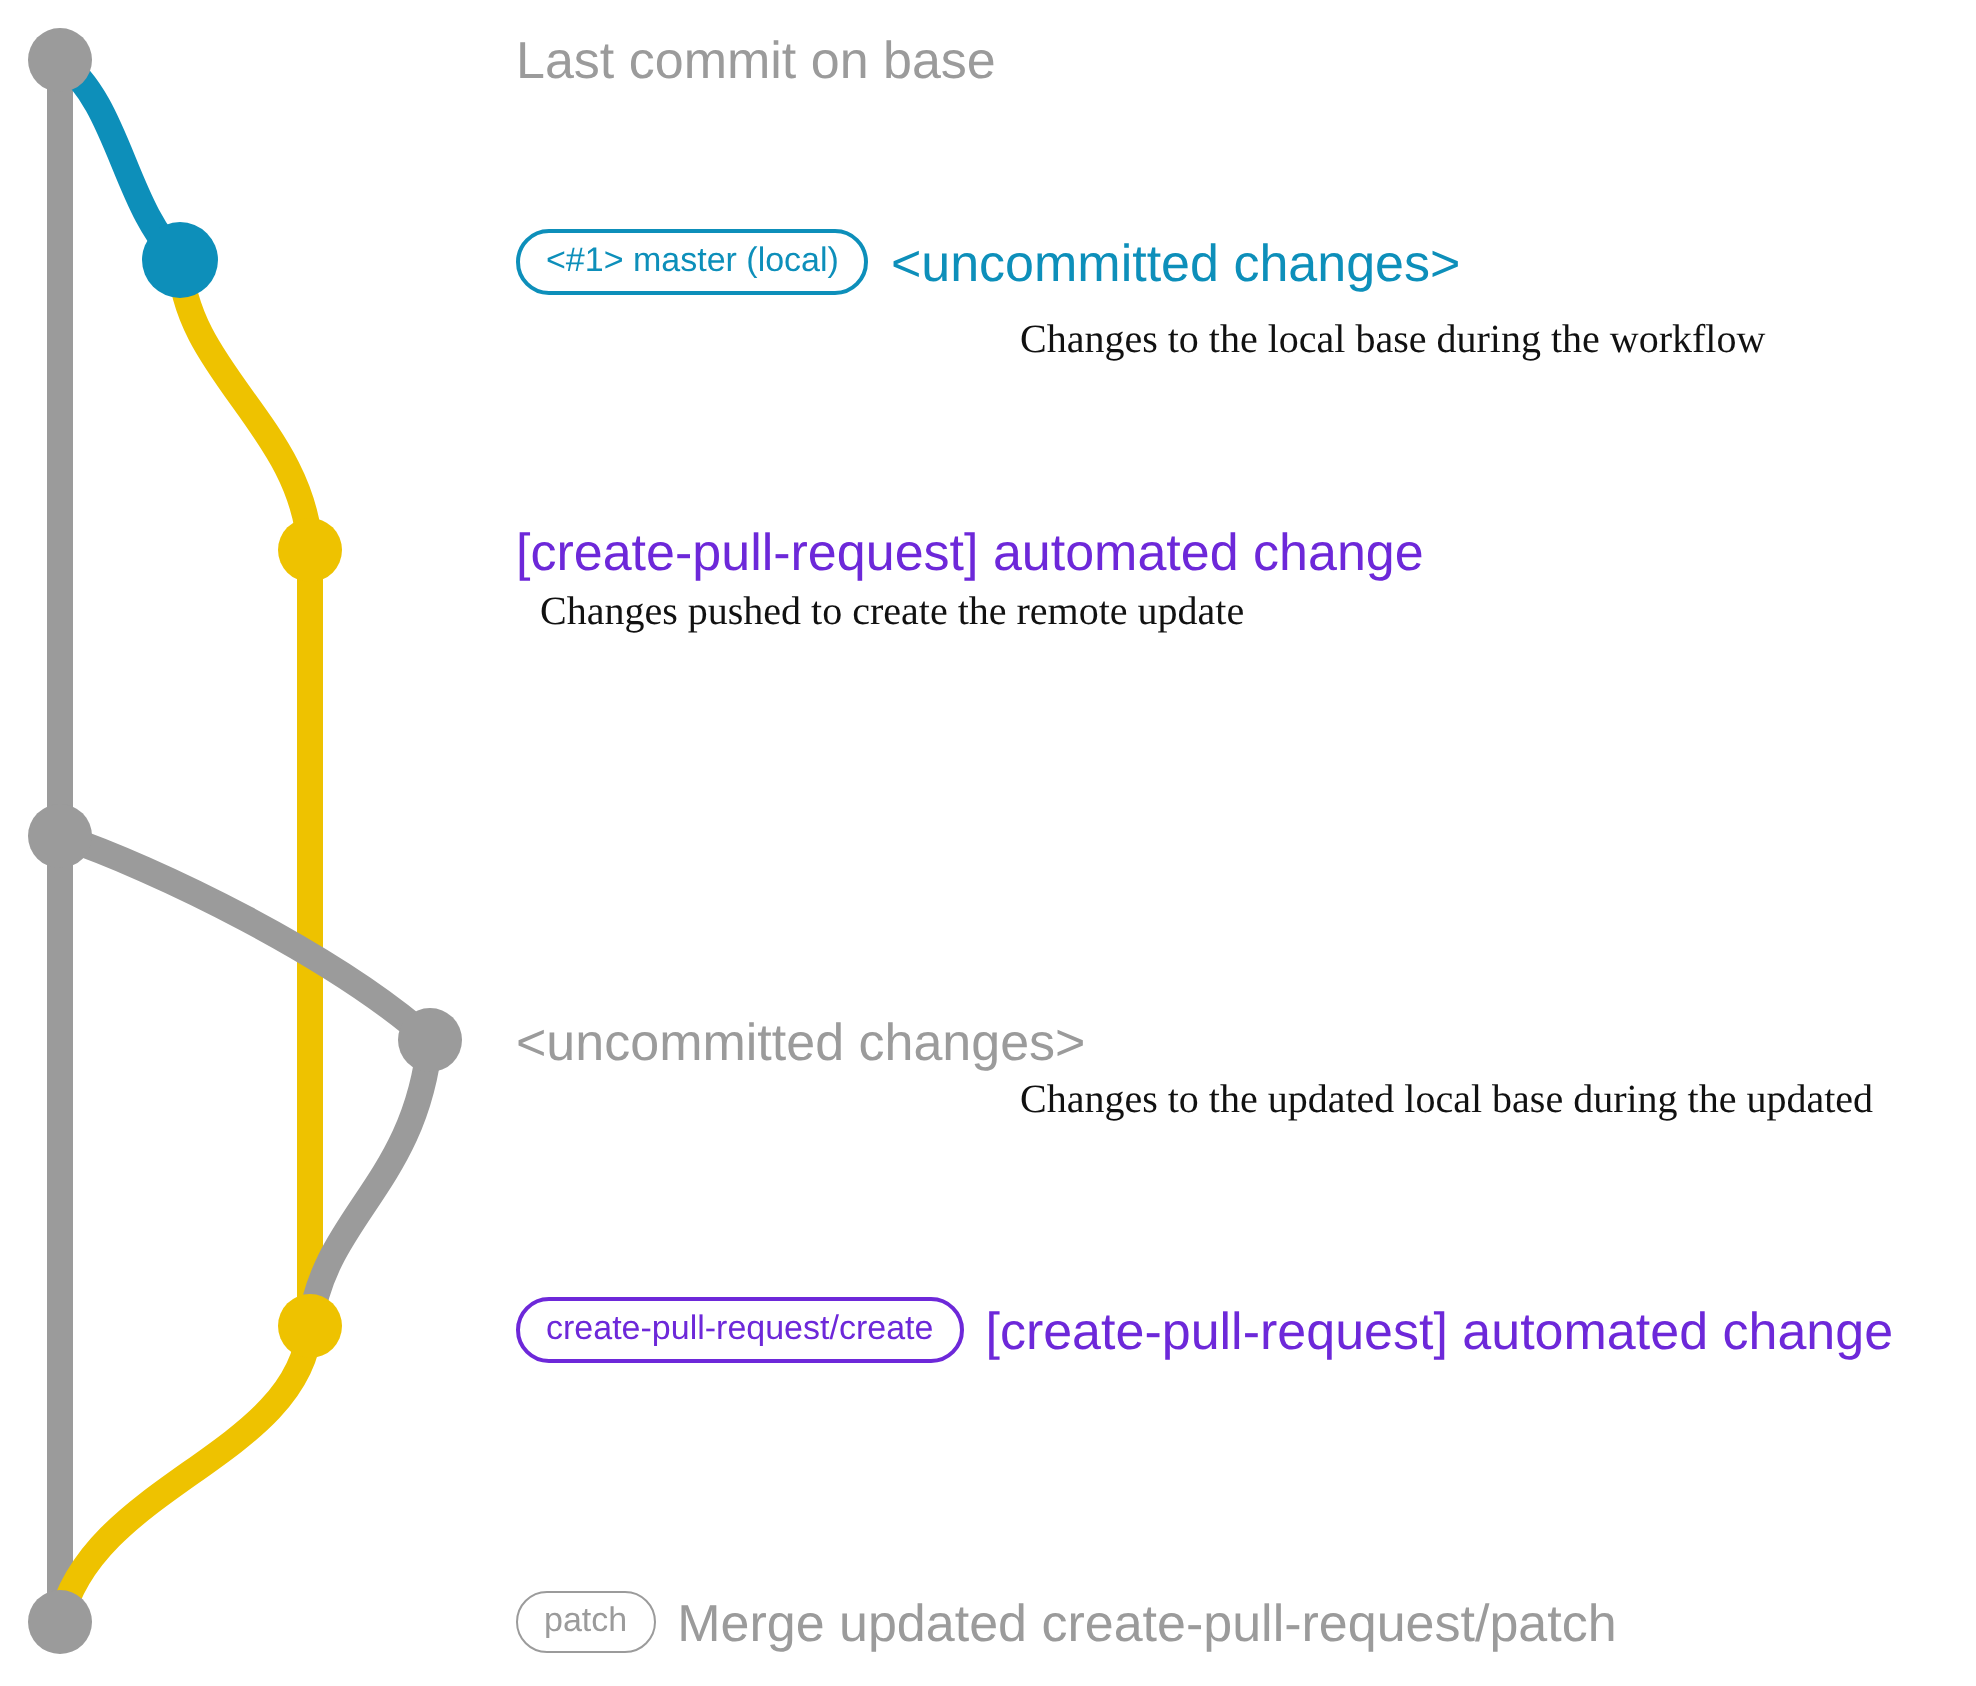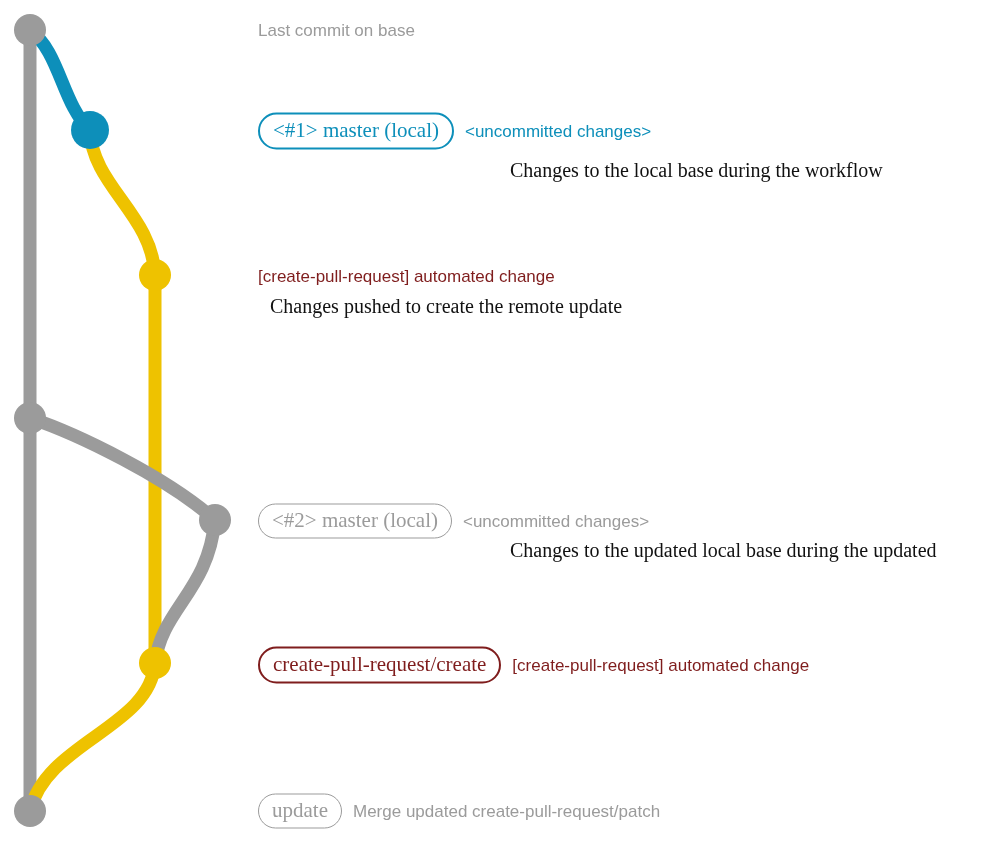--- a/index.html
+++ b/index.html
@@ -29,53 +29,53 @@
 
   .row {
     position: absolute;
     display: flex;
     align-items: center;
     white-space: nowrap;
   }
 
   .subject {
     font-family: "Liberation Sans", sans-serif;
-    font-size: 17px;
+    font-size: 26px;
     line-height: 1;
     white-space: nowrap;
     text-align: center;
   }
 
   .pill {
     display: inline-block;
     border: 2px solid currentColor;
     border-radius: 20px;
     padding: 5px 13px 7px 13px;
-    font-family: Liberation Serif, serif;
-    font-size: 21px;
+    font-family: Liberation Sans, sans-serif;
+    font-size: 17px;
     line-height: 1;
     margin-right: 11px;
     box-sizing: border-box;
   }
   .pill.thin {
     border-width: 1.5px;
   }
 
   .desc {
     position: absolute;
     font-family: "Liberation Serif", serif;
     font-size: 20px;
     line-height: 1;
     color: #111111;
     white-space: nowrap;
   }
 
   .c-gray   { color: #9b9b9b; }
   .c-teal   { color: #0d8fba; }
-  .c-yellow { color: #7f1d1d; }
+  .c-yellow { color: #6d28d9; }
 </style>
 </head>
 <body>
 
 <div id="stage">
 
   <svg id="graph" viewBox="0 0 988 843">
 
     <path d="M 30 30 L 30 811" fill="none" stroke="#9b9b9b" stroke-width="13" stroke-linecap="round"></path>
 
@@ -110,28 +110,27 @@
   </div>
   <div class="desc" style="left:510px; top:160px;">Changes to the local base during the workflow</div>
 
   <div class="row" style="left:258px; top:276px; transform:translateY(-50%);">
     <span class="subject c-yellow">[create-pull-request] automated change</span>
   </div>
   <div class="desc" style="left:270px; top:296px;">Changes pushed to create the remote update</div>
 
 
   <div class="row" style="left:258px; top:521px; transform:translateY(-50%);">
-    <span class="pill thin c-gray">&lt;#2&gt; master (local)</span>
     <span class="subject c-gray">&lt;uncommitted changes&gt;</span>
   </div>
   <div class="desc" style="left:510px; top:540px;">Changes to the updated local base during the updated</div>
 
   <div class="row" style="left:258px; top:665px; transform:translateY(-50%);">
     <span class="pill c-yellow">create-pull-request/create</span>
     <span class="subject c-yellow">[create-pull-request] automated change</span>
   </div>
 
   <div class="row" style="left:258px; top:811px; transform:translateY(-50%);">
-    <span class="pill thin c-gray">update</span>
+    <span class="pill thin c-gray">patch</span>
     <span class="subject c-gray">Merge updated create-pull-request/patch</span>
   </div>
 
 </div>
 
 </body></html>

